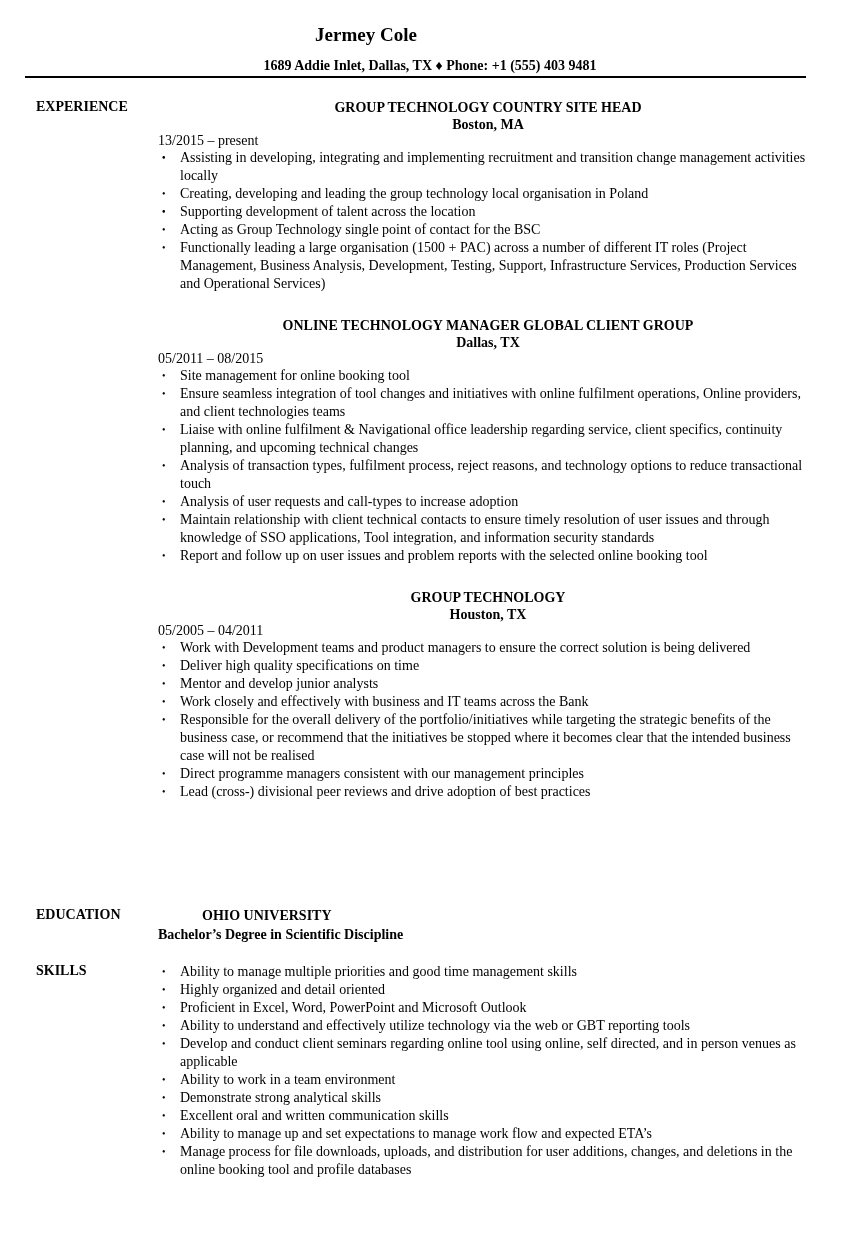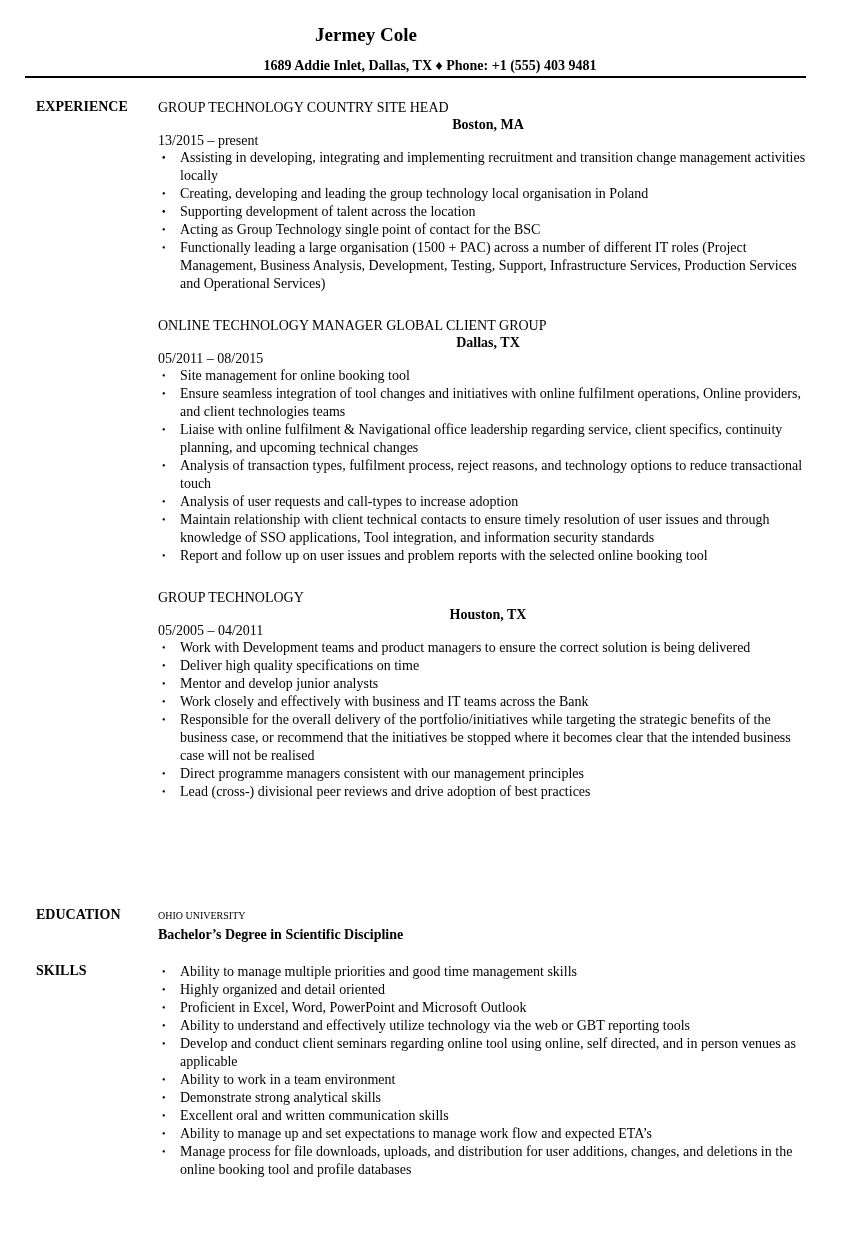--- a/index.html
+++ b/index.html
@@ -17,29 +17,29 @@
   }
   .rule {
     position: absolute; top: 76px; left: 25px; width: 781px; height: 2px; background: #000;
   }
   .section { position: absolute; left: 0; width: 860px; }
   .section-label {
     position: absolute; left: 36px; top: 0; font-weight: bold; font-size: 14px;
   }
   .content { position: absolute; left: 158px; top: 0; width: 660px; }
   .job { margin-bottom: 24px; }
-  .job-title { font-weight: normal; font-size: 14px; line-height: 18px; }
+  .job-title { font-weight: bold; font-size: 14px; line-height: 18px; text-align: center; }
   .job-loc { font-weight: bold; font-size: 14px; line-height: 16px; text-align: center; }
   .job-dates { font-size: 14px; line-height: 16px; }
   ul { margin: 0; padding: 0; list-style: none; }
   li { position: relative; padding-left: 22px; line-height: 18px; font-size: 14px; }
   li .bullet {
     position: absolute; left: 4px; top: 0; font-size: 10px;
   }
-  .edu-school { font-weight: normal; font-size: 10px; line-height: 18px; }
+  .edu-school { font-weight: bold; font-size: 14px; line-height: 18px; margin-left: 44px; }
   .edu-degree { font-weight: bold; font-size: 14px; line-height: 20px; }
 </style>
 </head>
 <body>
 
 <div class="name">Jermey Cole</div>
 <div class="contact">1689 Addie Inlet, Dallas, TX ♦ Phone: +1 (555) 403 9481</div>
 <div class="rule"></div>
 
 <div class="section" style="top:99px;">

